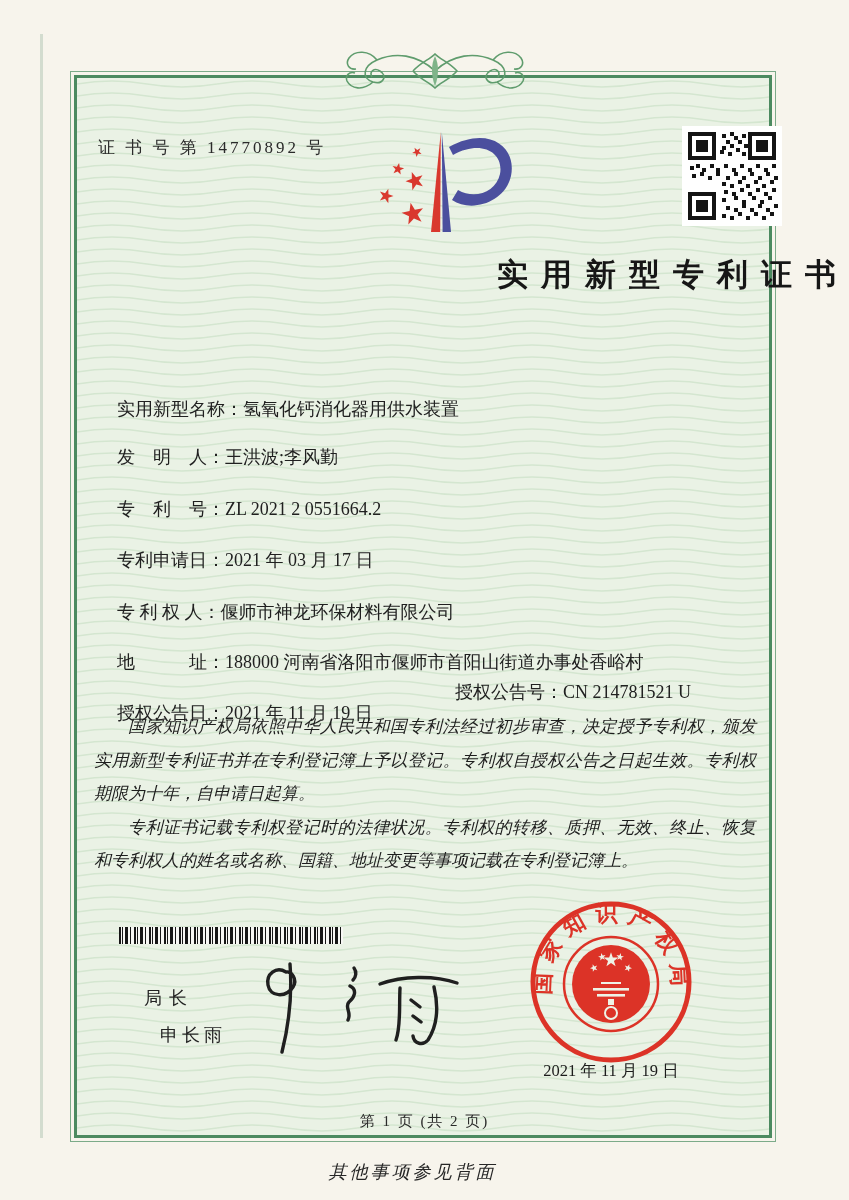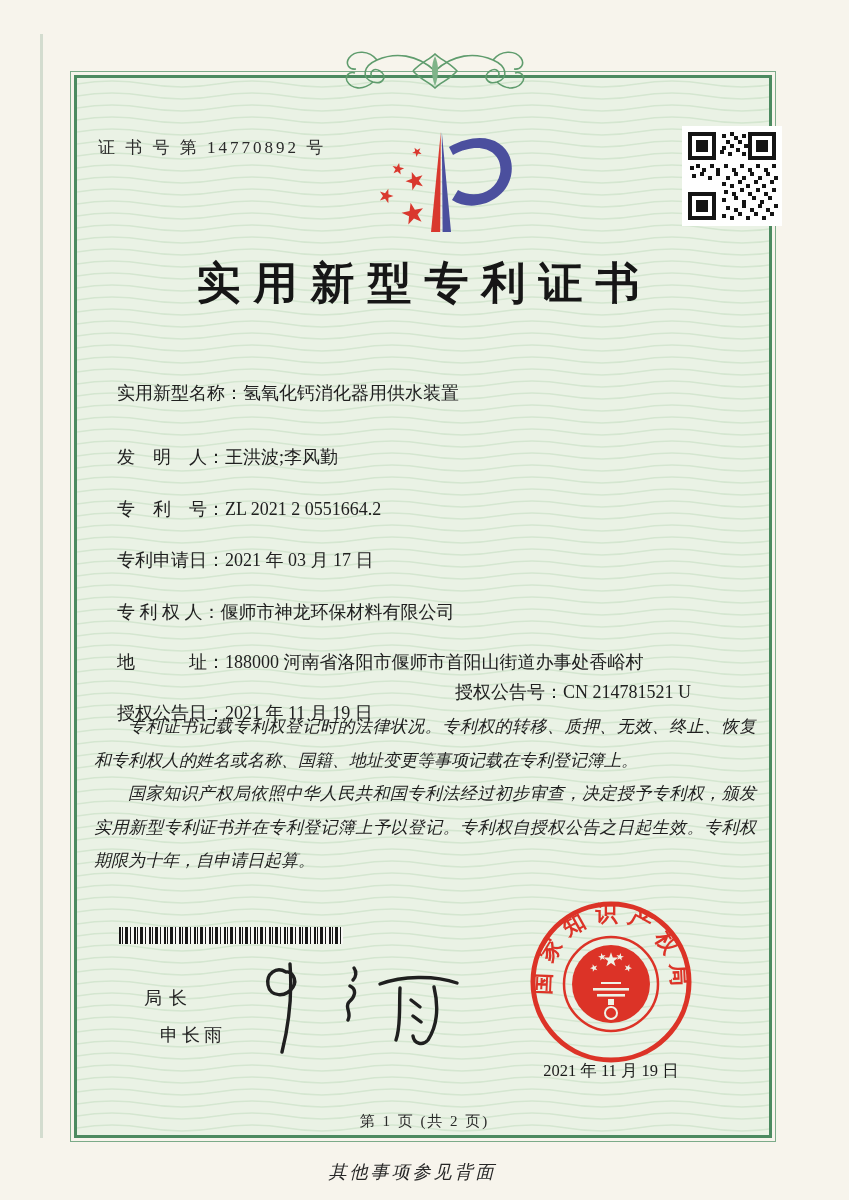--- a/index.html
+++ b/index.html
@@ -6,21 +6,21 @@
   body{background:#ffffff;font-family:"Liberation Serif","DejaVu Serif",serif;}
   .page{position:relative;width:849px;height:1200px;background:#f7f4ec;overflow:hidden;}
   .edge-left{position:absolute;left:40px;top:34px;width:3px;height:1104px;background:#c9d6c8;opacity:.8;}
   .frame{position:absolute;left:70px;top:71px;width:706px;height:1071px;border:1px solid #7cab89;padding:0;box-sizing:border-box;}
   .frame-inner{position:absolute;left:3px;top:3px;right:3px;bottom:3px;border:3px solid #4c8a60;overflow:hidden;}
   .waves{position:absolute;left:0;top:0;width:100%;height:100%;display:block;}
   .ornament{position:absolute;left:325px;top:44px;width:220px;height:54px;}
   .cert-no{position:absolute;left:98px;top:136px;font-size:17px;letter-spacing:3px;color:#2a2a2a;white-space:pre;}
   .logo{position:absolute;left:365px;top:120px;width:150px;height:120px;}
   .qr{position:absolute;left:682px;top:126px;width:100px;height:100px;}
-  .title{position:absolute;left:0;right:0;top:254px;text-align:center;font-size:44px;font-weight:600;letter-spacing:13px;color:#161616;}
+  .title{position:absolute;left:0;right:0;top:254px;text-align:right;font-size:31px;font-weight:600;letter-spacing:13px;color:#161616;}
   .row{position:absolute;left:99px;font-size:18px;color:#202020;white-space:pre;}
   .row .lbl,.row .val{white-space:pre;}
   .row2{position:absolute;left:356px;top:0;white-space:pre;}
   .paras{position:absolute;left:94px;top:710px;width:662px;font-size:17px;line-height:33.5px;color:#1d1d1d;text-align:justify;font-style:italic;}
   .paras p{margin:0;text-indent:2em;}
   .barcode{position:absolute;left:119px;top:927px;width:224px;height:17px;
     background:repeating-linear-gradient(90deg,#161616 0 2px,#f7f7f4 2px 3px,#161616 3px 4px,#f7f7f4 4px 6px,#161616 6px 9px,#f7f7f4 9px 11px,#161616 11px 12px,#f7f7f4 12px 15px);}
   .officer-title{position:absolute;left:112px;top:986px;font-size:18px;letter-spacing:7px;color:#222;margin-left:32px;}
   .officer-name{position:absolute;left:112px;top:1023px;font-size:18px;letter-spacing:4px;color:#222;margin-left:48px;}
   .signature{position:absolute;left:250px;top:952px;width:215px;height:108px;}
@@ -165,21 +165,21 @@
         <rect x="56" y="86" width="4" height="4"></rect>
         <rect x="64" y="90" width="4" height="4"></rect>
         <rect x="72" y="86" width="4" height="4"></rect>
       <rect x="80" y="90" width="4" height="4"></rect>
         <rect x="88" y="86" width="4" height="4"></rect>
     </g>
   </svg>
 
   <div class="title">实用新型专利证书</div>
 
-  <div class="row" style="top:360px">
+  <div class="row" style="top:376px">
     <span class="lbl">实用新型名称：</span><span class="val">氢氧化钙消化器用供水装置</span>
   </div>
   <div class="row" style="top:424px">
     <span class="lbl">发　明　人：</span><span class="val">王洪波;李风勤</span>
   </div>
   <div class="row" style="top:476px">
     <span class="lbl">专　利　号：</span><span class="val">ZL 2021 2 0551664.2</span>
   </div>
   <div class="row" style="top:527px">
     <span class="lbl">专利申请日：</span><span class="val">2021 年 03 月 17 日</span>
@@ -189,22 +189,22 @@
   </div>
   <div class="row" style="top:629px">
     <span class="lbl">地　　　址：</span><span class="val">188000 河南省洛阳市偃师市首阳山街道办事处香峪村</span>
   </div>
   <div class="row" style="top:680px">
     <span class="lbl">授权公告日：</span><span class="val">2021 年 11 月 19 日</span>
     <span class="row2"><span class="lbl">授权公告号：</span><span class="val">CN 214781521 U</span></span>
   </div>
 
   <div class="paras">
+    <p>国家知识产权局依照中华人民共和国专利法经过初步审查，决定授予专利权，颁发实用新型专利证书并在专利登记簿上予以登记。专利权自授权公告之日起生效。专利权期限为十年，自申请日起算。</p>
     <p>专利证书记载专利权登记时的法律状况。专利权的转移、质押、无效、终止、恢复和专利权人的姓名或名称、国籍、地址变更等事项记载在专利登记簿上。</p>
-    <p>国家知识产权局依照中华人民共和国专利法经过初步审查，决定授予专利权，颁发实用新型专利证书并在专利登记簿上予以登记。专利权自授权公告之日起生效。专利权期限为十年，自申请日起算。</p>
   </div>
 
   <div class="barcode"></div>
 
   <div class="officer-title">局长</div>
   <div class="officer-name">申长雨</div>
 
   <svg class="signature" viewBox="0 0 215 108">
     <g fill="none" stroke="#1f1f1f" stroke-width="3.4" stroke-linecap="round">
       <path d="M36,20 C26,14 16,22 18,33 C20,45 36,46 43,35 C48,27 41,19 36,20"></path>

